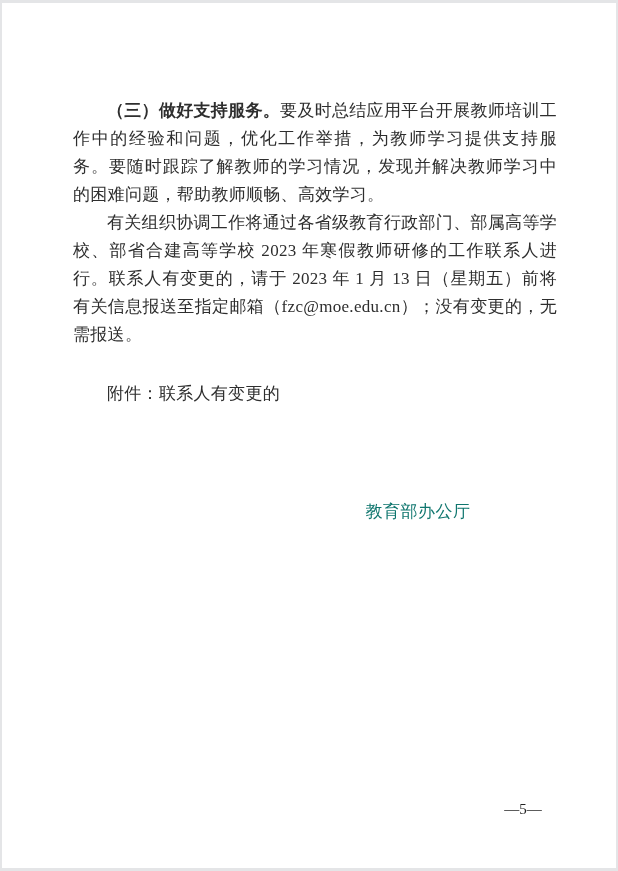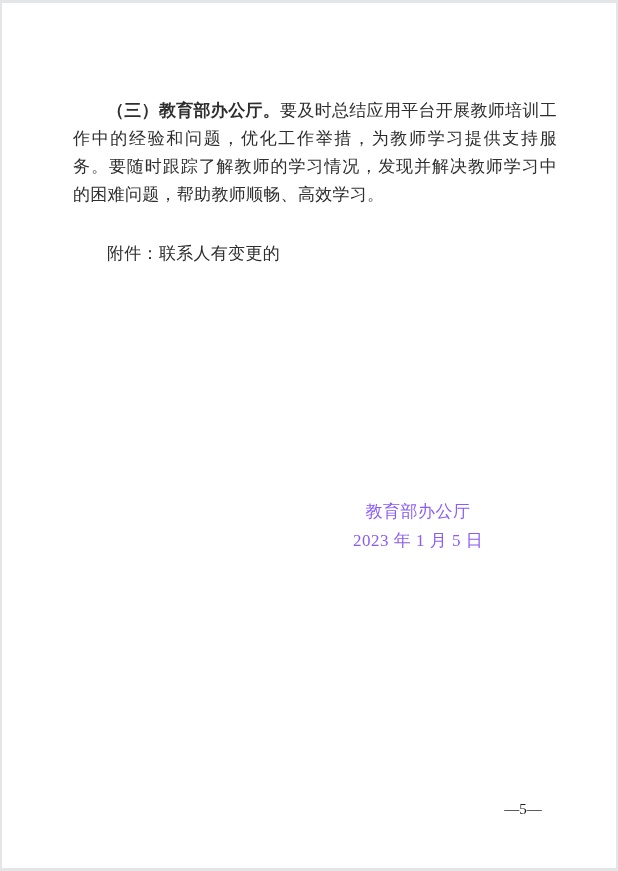--- a/index.html
+++ b/index.html
@@ -44,47 +44,47 @@
     margin-top: 31px !important;
   }
   .signature-block {
     position: absolute;
     top: 494px;
     left: 416px;
     transform: translateX(-50%);
     text-align: center;
     font-size: 17px;
     line-height: 29px;
-    color: #8b5cf6;
+    color: #0f766e;
     white-space: nowrap;
     letter-spacing: 0.5px;
   }
   .page-number {
     position: absolute;
     top: 797px;
     left: 521px;
     transform: translateX(-50%);
     font-size: 15px;
     line-height: 18px;
     color: #222222;
     white-space: nowrap;
   }
 </style>
 </head>
 <body>
 
 <div class="page">
 
   <div class="doc-body">
-    <p><span class="para-lead">（三）教育部办公厅。</span><span>要及时总结应用平台开展教师培训工作中的经验和问题，优化工作举措，为教师学习提供支持服务。要随时跟踪了解教师的学习情况，发现并解决教师学习中的困难问题，帮助教师顺畅、高效学习。</span></p>
+    <p><span class="para-lead">（三）做好支持服务。</span><span>要及时总结应用平台开展教师培训工作中的经验和问题，优化工作举措，为教师学习提供支持服务。要随时跟踪了解教师的学习情况，发现并解决教师学习中的困难问题，帮助教师顺畅、高效学习。</span></p>
 
+    <p><span class="para-lead"></span><span>有关组织协调工作将通过各省级教育行政部门、部属高等学校、部省合建高等学校 2023 年寒假教师研修的工作联系人进行。联系人有变更的，请于 2023 年 1 月 13 日（星期五）前将有关信息报送至指定邮箱（fzc@moe.edu.cn）；没有变更的，无需报送。</span></p>
 
     <p class="attachment-line">附件：联系人有变更的</p>
   </div>
 
   <div class="signature-block">
     <div>教育部办公厅</div>
-    <div>2023 年 1 月 5 日</div>
   </div>
 
   <div class="page-number">—5—</div>
 
 </div>
 
 </body></html>

